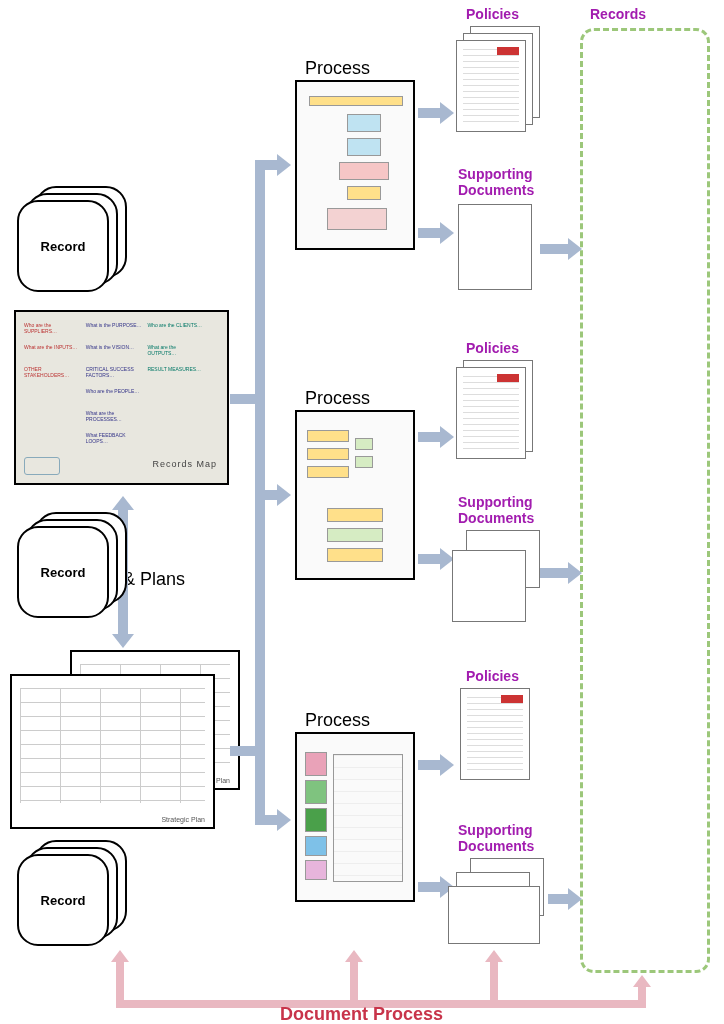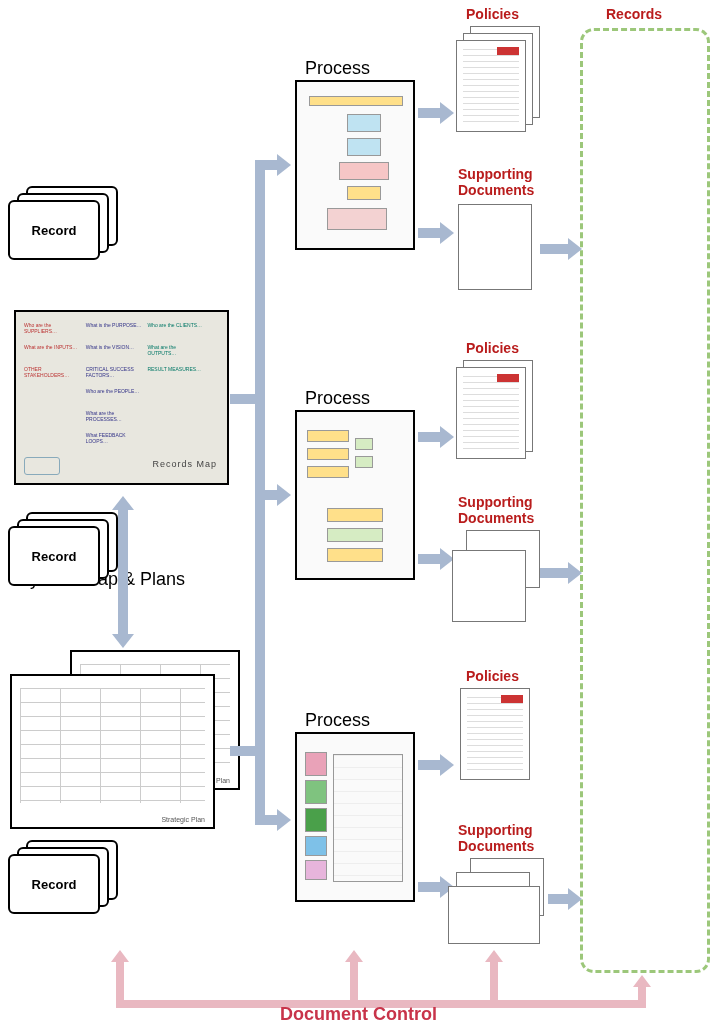--- a/index.html
+++ b/index.html
@@ -9,21 +9,21 @@
     height: 1024px;
     background: #fff;
     position: relative;
     overflow: hidden;
   }
   .label {
     font-weight: normal;
     position: absolute;
   }
   .heading-dark { color: #000; font-size: 18px; }
-  .heading-small { color: #b91c1c; font-size: 14px; font-weight: bold; }
+  .heading-small { color: #a21caf; font-size: 14px; font-weight: bold; }
   .doc-control { color: #c8344a; font-size: 18px; font-weight: bold; }
 
   
   .thumb {
     position: absolute;
     border: 2px solid #000;
     background: #fafafa;
   }
 
   
@@ -61,21 +61,21 @@
 
   .supdoc { position:absolute; }
   .supdoc .p { position:absolute; width:74px; height:58px; border:1px solid #777; background:#fff; }
 
   
   .records-col {
     position:absolute; left:580px; top:28px; width:130px; height:945px;
     border:3px dashed #9cc77a; border-radius:14px;
   }
   .record-stack { position:absolute; left:8px; width:112px; height:86px; }
-  .record { position:absolute; width:92px; height:60px; border:2px solid #000; border-radius:6px; background:#fff; }
+  .record { position:absolute; width:92px; height:92px; border:2px solid #000; border-radius:21px; background:#fff;margin-left:9px; }
   .record-label { position:absolute; left:0; right:0; top:50%; transform:translateY(-50%); text-align:center; font-size:13px; font-weight:bold; }
 
   
   .arrow { position:absolute; background:#a8b8d0; }
   .arrow.h { height:10px; }
   .arrow.v { width:10px; }
   .arrow::after { content:""; position:absolute; }
   .arrow.h.right::after { right:-12px; top:-6px; border-left:14px solid #a8b8d0; border-top:11px solid transparent; border-bottom:11px solid transparent; }
 
   .double-arrow { position:absolute; width:10px; background:#a8b8d0; }
@@ -88,21 +88,21 @@
   .rarrow.h { height:8px; }
   .rarrow.v::after { content:""; position:absolute; top:-10px; left:-5px; border-bottom:12px solid #e9b8c1; border-left:9px solid transparent; border-right:9px solid transparent; }
 
   
   .fc { position:absolute; border:1px solid #999; }
 </style>
 </head>
 <body>
 
 <div class="records-col"></div>
-<div class="label heading-small" style="left:606px; top:6px;">Records</div>
+<div class="label heading-small" style="left:590px; top:6px;">Records</div>
 
 <div class="thumb sysmap">
   <div class="sysmap-row" style="top:8px;">
     <span class="cell c1">Who are the SUPPLIERS…</span><span class="cell c2">What is the PURPOSE…</span><span class="cell c3">Who are the CLIENTS…</span>
   </div>
   <div class="sysmap-row" style="top:30px;">
     <span class="cell c1">What are the INPUTS…</span><span class="cell c2">What is the VISION…</span><span class="cell c3">What are the OUTPUTS…</span>
   </div>
   <div class="sysmap-row" style="top:52px;">
     <span class="cell c1">OTHER STAKEHOLDERS…</span><span class="cell c2">CRITICAL SUCCESS FACTORS…</span><span class="cell c3">RESULT MEASURES…</span>
@@ -261,13 +261,13 @@
   <div class="record" style="left:0; top:14px;">
       <div class="record-label">Record</div>
     </div>
 </div>
 
 <div class="rarrow h" style="left:116px; top:1000px; width:530px;"></div>
 <div class="rarrow v" style="left:116px; top:960px; height:40px;"></div>
 <div class="rarrow v" style="left:350px; top:960px; height:40px;"></div>
 <div class="rarrow v" style="left:490px; top:960px; height:40px;"></div>
 <div class="rarrow v" style="left:638px; top:985px; height:15px;"></div>
-<div class="label doc-control" style="left:280px; top:1004px;">Document Control</div>
+<div class="label doc-control" style="left:280px; top:1004px;">Document Process</div>
 
 </body></html>

